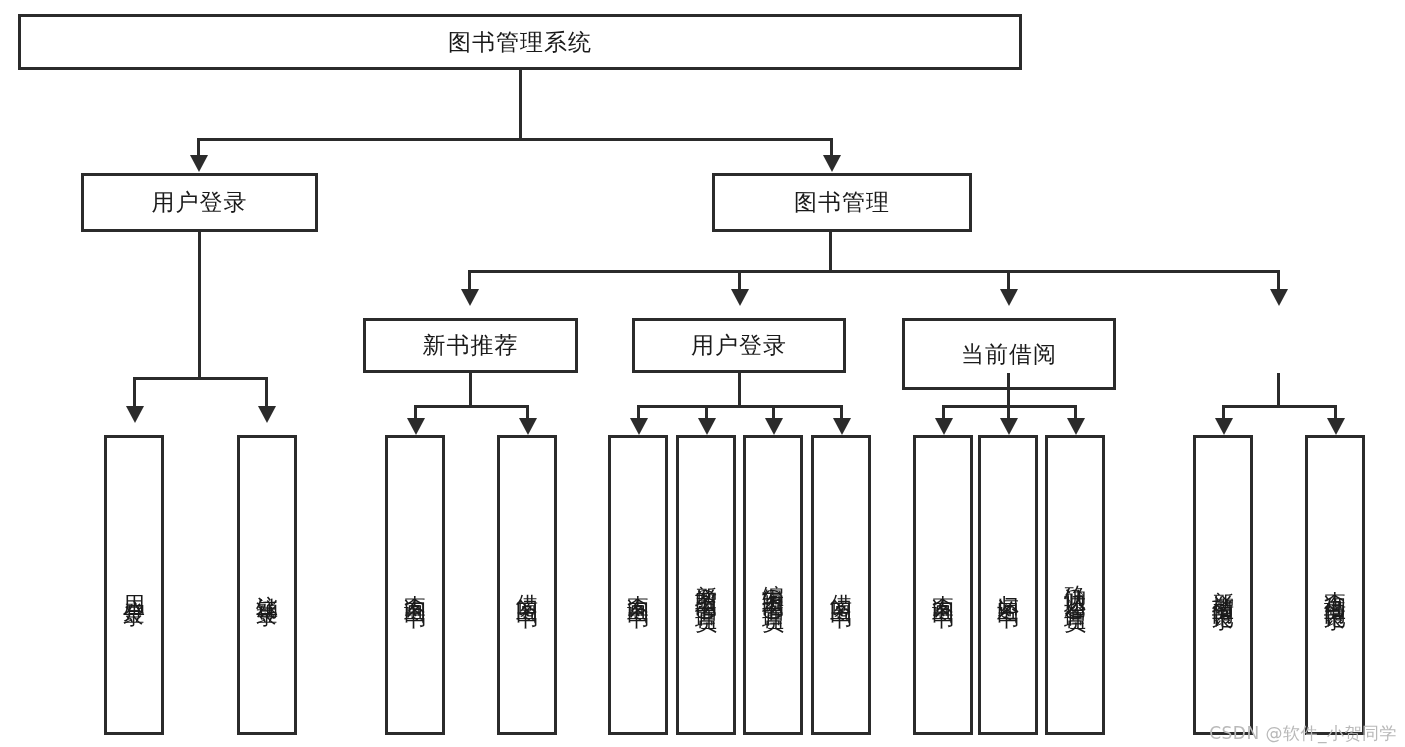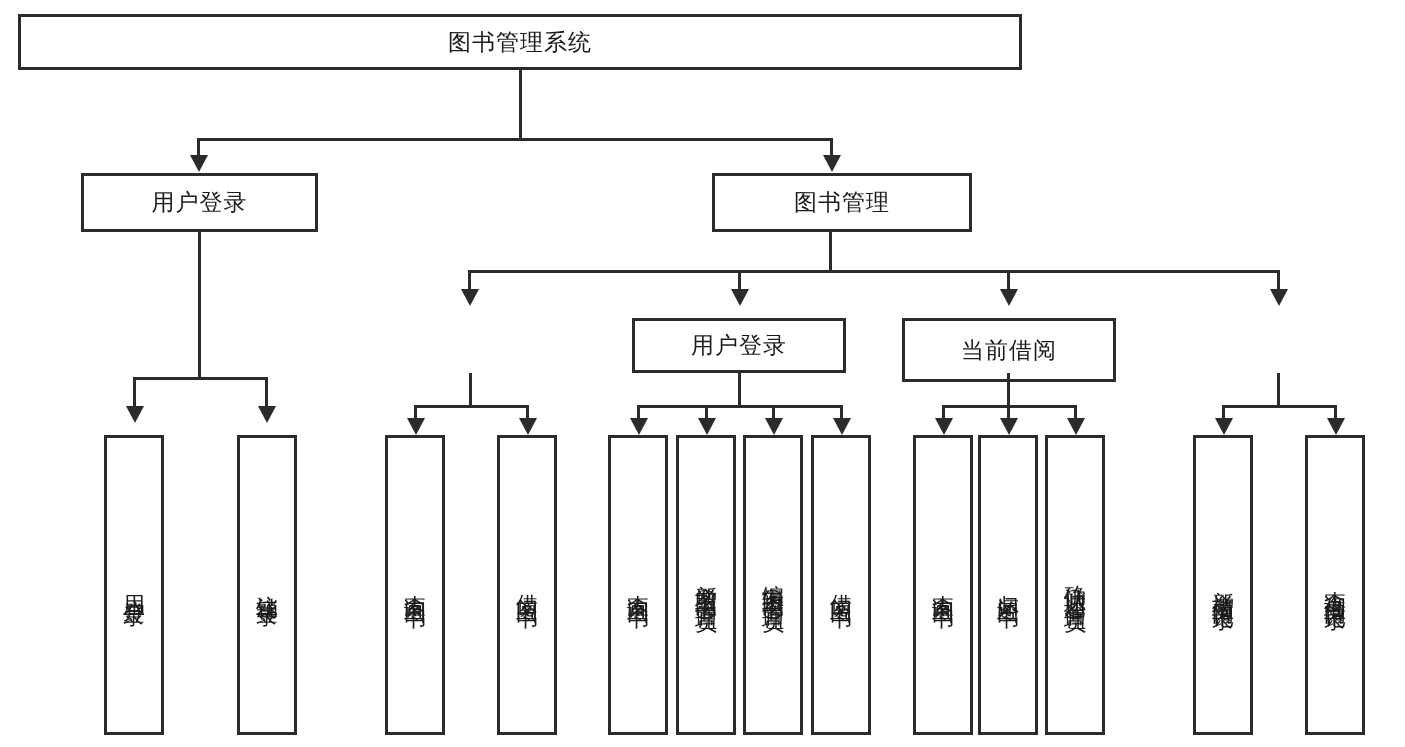--- a/index.html
+++ b/index.html
@@ -115,24 +115,27 @@
   <div class="hline" style="left:468px; top:270px; width:812px; height:3px;"></div>
   <div class="vline" style="left:468px; top:270px; width:3px; height:22px;"></div>
   <div class="arrow" style="left:461px; top:289px;"></div>
   <div class="vline" style="left:738px; top:270px; width:3px; height:22px;"></div>
   <div class="arrow" style="left:731px; top:289px;"></div>
   <div class="vline" style="left:1007px; top:270px; width:3px; height:22px;"></div>
   <div class="arrow" style="left:1000px; top:289px;"></div>
   <div class="vline" style="left:1277px; top:270px; width:3px; height:22px;"></div>
   <div class="arrow" style="left:1270px; top:289px;"></div>
 
+  <div class="node horiz" style="left:363px; top:318px; width:215px; height:55px;">
+    <span class="hlabel">新书推荐</span>
+  </div>
   <div class="node horiz" style="left:632px; top:318px; width:214px; height:55px;">
     <span class="hlabel">用户登录</span>
   </div>
-  <div class="node horiz" style="left:902px; top:318px; width:214px; height:64px;">
+  <div class="node horiz" style="left:902px; top:318px; width:214px; height:72px;">
     <span class="hlabel">当前借阅</span>
   </div>
 
   <div class="vline" style="left:469px; top:373px; width:3px; height:34px;"></div>
   <div class="hline" style="left:414px; top:405px; width:115px; height:3px;"></div>
   <div class="vline" style="left:414px; top:405px; width:3px; height:16px;"></div>
   <div class="arrow" style="left:407px; top:418px;"></div>
   <div class="vline" style="left:526px; top:405px; width:3px; height:16px;"></div>
   <div class="arrow" style="left:519px; top:418px;"></div>
 
@@ -200,14 +203,15 @@
     <span class="vlabel">确认归还（管理员）</span>
   </div>
 
   <div class="node leaf" style="left:1193px; top:435px; width:60px; height:300px;">
     <span class="vlabel">新增借阅记录</span>
   </div>
   <div class="node leaf" style="left:1305px; top:435px; width:60px; height:300px;">
     <span class="vlabel">查询借阅记录</span>
   </div>
 
+  <div id="watermark">CSDN @软件_小贺同学</div>
 
 </div>
 
 </body></html>

